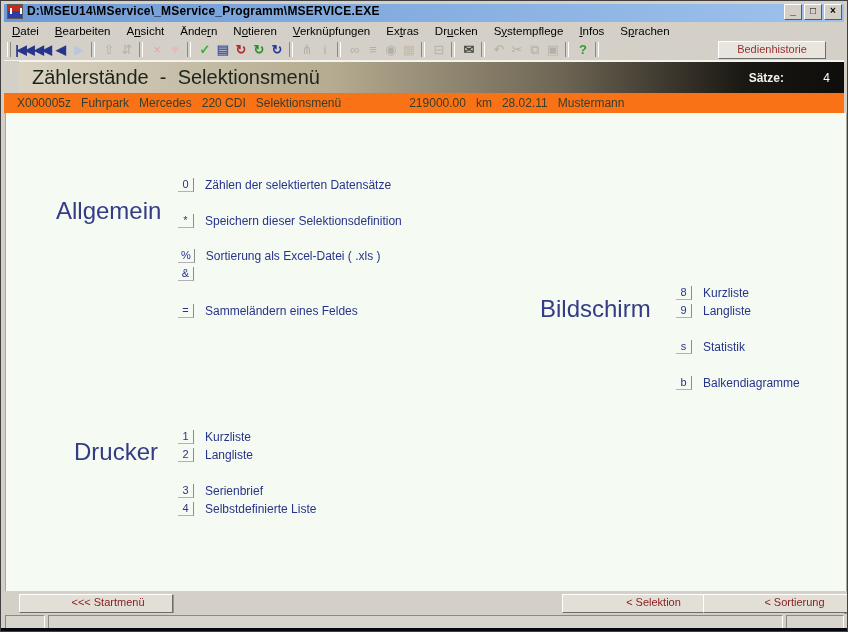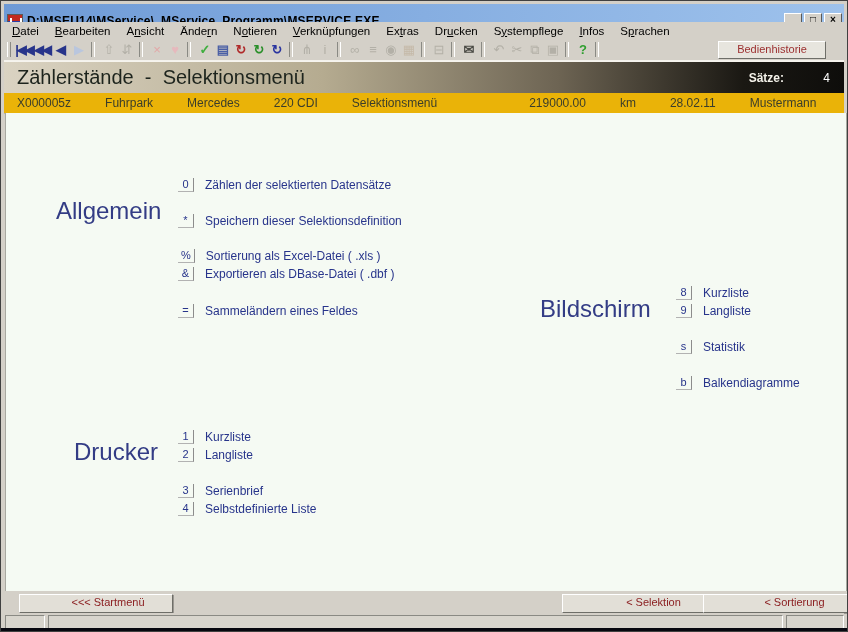--- a/index.html
+++ b/index.html
@@ -1,20 +1,20 @@
 <!DOCTYPE html>
 <html><head>
 <meta charset="utf-8">
 <style>
   html,body{margin:0;padding:0;background:#808080;font-family:"Liberation Sans",sans-serif;}
   #win{position:relative;width:848px;height:632px;background:#d4d0c8;overflow:hidden;
        border:1px solid #404040;box-sizing:border-box;}
   
   #titlebar{position:absolute;left:3px;top:3px;right:3px;height:34px;
-    background:linear-gradient(to right,#6e9ad6,#9ec2ec);display:flex;align-items:center;padding:0 2px;}
+    background:linear-gradient(to right,#6e9ad6,#9ec2ec);display:flex;padding:0 2px;}
   .app-icon{width:14px;height:13px;margin:0 4px 0 1px;position:relative;
     background:linear-gradient(to bottom,#c22a1e 0 45%,#2a3fa8 45% 100%);border:1px solid #5a5a5a;}
   .app-icon::after{content:"";position:absolute;left:2px;top:3px;width:8px;height:6px;
     border-left:2px solid #fff;border-right:2px solid #fff;}
   #title-text{font-size:12px;font-weight:bold;color:#000;letter-spacing:.2px;flex:1;
     white-space:nowrap;overflow:hidden;}
   .winbtns{display:flex;gap:2px;}
   .wb{width:16px;height:14px;background:#d4d0c8;border:1px solid;border-color:#fff #5a5a5a #5a5a5a #fff;
     font-size:10px;line-height:12px;text-align:center;font-weight:bold;color:#000;}
   
@@ -27,29 +27,29 @@
     border-bottom:1px solid #f4f2ec;display:flex;align-items:center;padding-left:2px;}
   .tb-grip{width:2px;height:15px;border-left:1px solid #fff;border-right:1px solid #8a8a84;margin:0 4px 0 1px;}
   .tb-icon{display:inline-block;width:18px;text-align:center;font-size:13px;line-height:17px;
     font-weight:bold;white-space:nowrap;letter-spacing:-2px;}
   .tb-icon.dis{font-weight:normal;}
   .tb-sep{width:2px;height:15px;border-left:1px solid #8a8a84;border-right:1px solid #fff;margin:0 4px;}
   #history-btn{position:absolute;right:18px;top:2px;width:106px;height:16px;background:#e7e5de;
     border:1px solid;border-color:#fff #6e6e68 #6e6e68 #fff;color:#9c2f2f;font-size:11px;
     text-align:center;line-height:15px;margin-left:28px;}
   
-  #header{position:absolute;left:3px;top:60px;right:3px;height:32px;
+  #header{position:absolute;left:18px;top:60px;right:3px;height:32px;
     background:linear-gradient(to right,#dad3c2 0%,#b5ab90 38%,#6d6453 66%,#1a1813 88%,#0e0d0b 100%);
     border-top:1px solid #f6f4ee;}
   #header-title{position:absolute;left:13px;top:4px;font-size:20px;color:#1d241d;white-space:pre;}
   #records-label{position:absolute;right:60px;top:9px;font-size:12px;font-weight:bold;color:#f4f2ea;}
   #records-value{position:absolute;right:14px;top:9px;font-size:12px;color:#fff;}
   
-  #recordbar{position:absolute;left:3px;top:92px;right:3px;height:20px;background:#eab308;
-    border-bottom:1px solid #b8b4a8;display:flex;align-items:center;font-size:12px;color:#3a3d2b;gap:24px;}
+  #recordbar{position:absolute;left:3px;top:92px;right:3px;height:20px;background:#f97316;
+    border-bottom:1px solid #b8b4a8;display:flex;align-items:center;font-size:12px;color:#3a3d2b;}
   .rec-field{margin-left:10px;white-space:nowrap;}
   .rec-field.first{margin-left:13px;}
   .rec-field.gap{margin-left:68px;}
   
   #content{position:absolute;left:4px;top:112px;width:840px;height:478px;background:#f5faf3;
     border-left:1px solid #a8a8a0;border-right:1px solid #a8a8a0;}
   .section-title{position:absolute;font-size:24px;color:#333c85;}
   .cmd-item{position:absolute;display:flex;align-items:center;}
   .key{display:inline-block;min-width:9px;text-align:center;padding:0 3px 1px;font-size:11px;
     line-height:12px;color:#27348b;border-right:1px solid #8c8c8c;border-bottom:1px solid #b2b2b2;}
@@ -165,21 +165,20 @@
     <div class="cmd-item" style="left:172px;top:101px;">
       <span class="key">*</span>
       <span class="cmd-label">Speichern dieser Selektionsdefinition</span>
     </div>
     <div class="cmd-item" style="left:172px;top:136px;">
       <span class="key">%</span>
       <span class="cmd-label">Sortierung als Excel-Datei  ( .xls )</span>
     </div>
     <div class="cmd-item" style="left:172px;top:154px;">
       <span class="key">&amp;</span>
-      <span class="cmd-label">Exportieren als DBase-Datei ( .dbf )</span>
     </div>
     <div class="cmd-item" style="left:172px;top:191px;">
       <span class="key">=</span>
       <span class="cmd-label">Sammeländern eines Feldes</span>
     </div>
 
     <span class="section-title" style="left:534px;top:182px;">Bildschirm</span>
     <div class="cmd-item" style="left:670px;top:173px;">
       <span class="key">8</span>
       <span class="cmd-label">Kurzliste</span>

